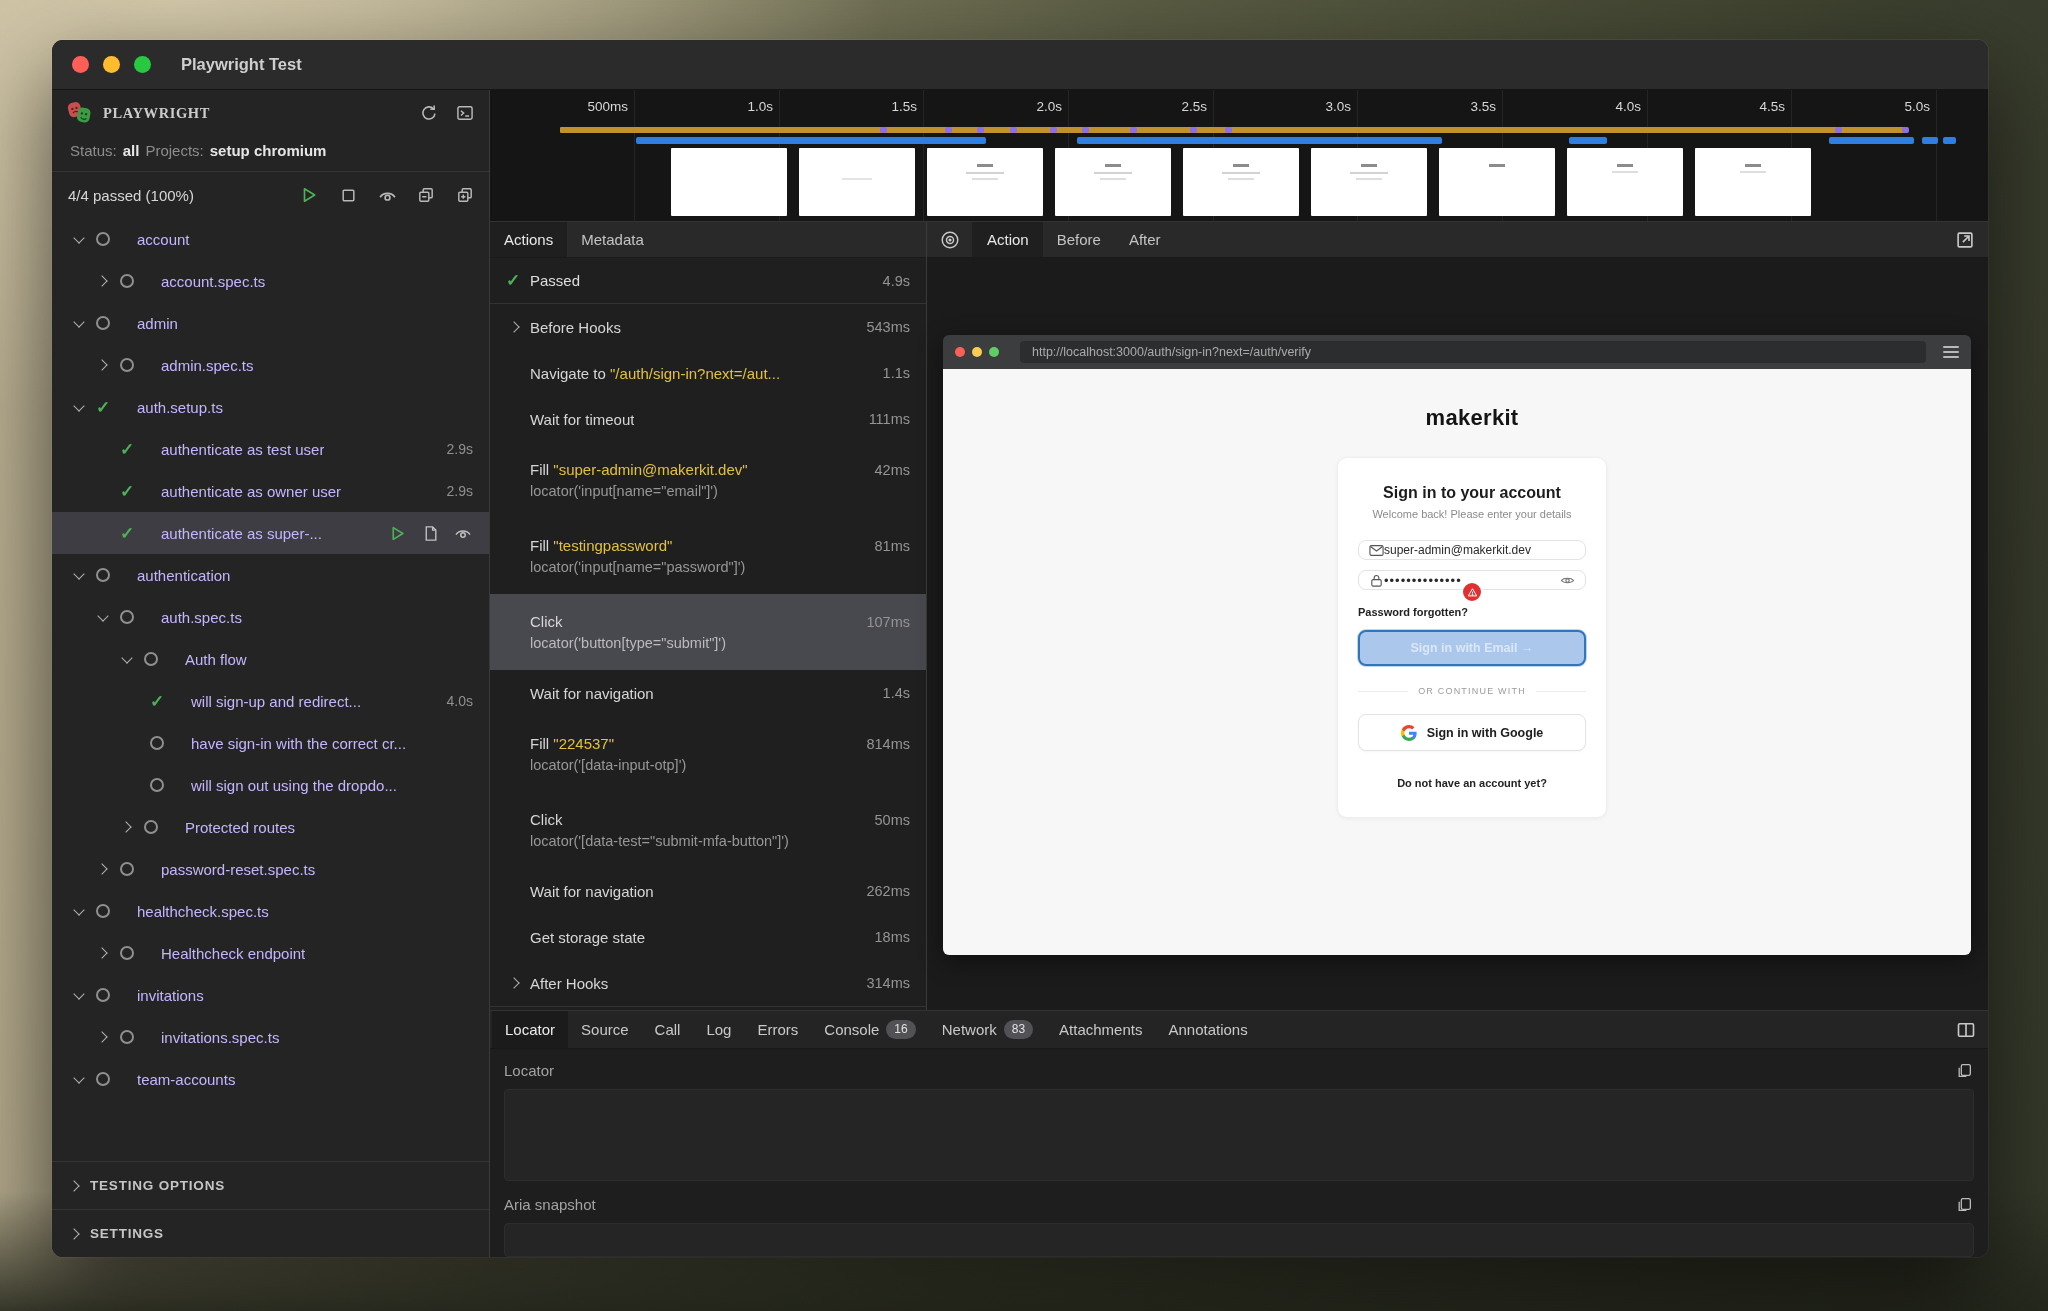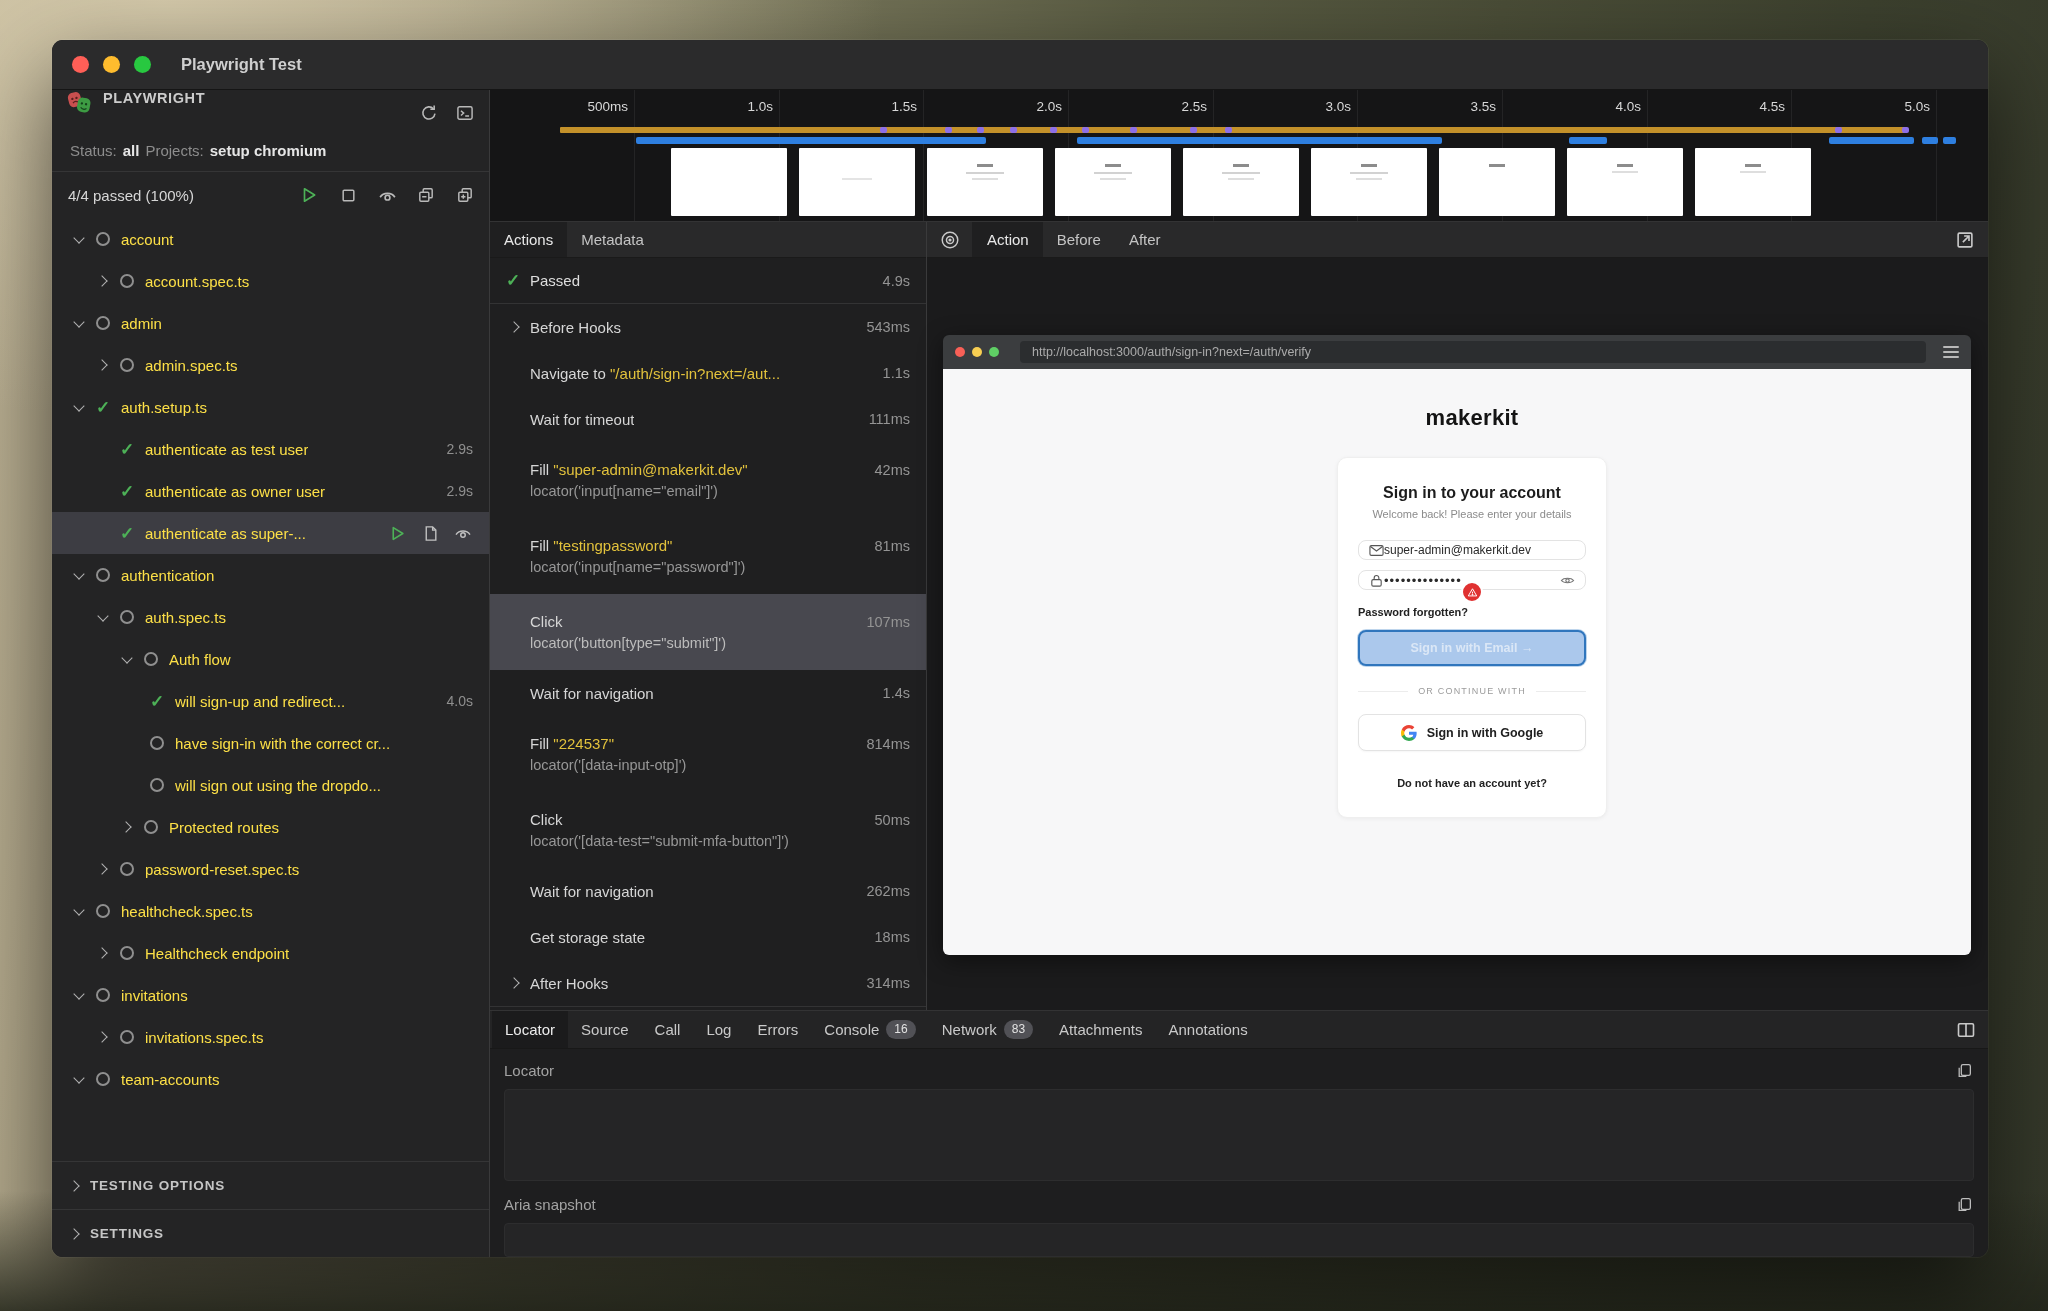--- a/index.html
+++ b/index.html
@@ -24,21 +24,21 @@
     display:flex; align-items:center; padding-left:20px; }
   .tl-dot{ width:17px; height:17px; border-radius:50%; margin-right:14px; }
   .tl-red{ background:#ff5f57; } .tl-yellow{ background:#febc2e; } .tl-green{ background:#28c840; }
   .win-title{ margin-left:16px; font-weight:700; font-size:16.5px; color:#cfcfcf; }
 
   .main{ flex:1; display:flex; min-height:0; }
 
   
   .sidebar{ width:438px; flex:none; background:#242425; border-right:1px solid #3a3a3b;
     display:flex; flex-direction:column; min-height:0; }
-  .sb-head{ height:46px; flex:none; display:flex; padding:0 14px; }
+  .sb-head{ height:46px; flex:none; display:flex; align-items:center; padding:0 14px;font-family:Liberation Serif, serif; }
   .sb-logo{ width:27px; height:27px; flex:none; }
   .sb-brand{ margin-left:10px; font-weight:700; letter-spacing:.6px; font-size:14.5px; color:#cccccc; }
   .sb-head-icons{ margin-left:auto; display:flex; gap:16px; align-items:center; }
   .icon-btn{ width:20px; height:20px; display:flex; align-items:center; justify-content:center; cursor:pointer; }
 
   .sb-filter{ height:40px; flex:none; display:flex; align-items:center; padding:0 12px 0 8px; }
   .sb-filter .chev{ margin-right:2px; }
   .filter-input{ flex:1; height:30px; background:#3c3c3d; border:1px solid #454546; border-radius:2px;
     color:#c8c8c8; font-size:15px; padding:0 10px; outline:none; font-family:inherit; }
   .filter-input::placeholder{ color:#8f8f8f; }
@@ -57,21 +57,21 @@
   .trow.l2{ padding-left:66px; } .trow.l3{ padding-left:90px; }
   .trow.sel{ background:#3d3d43; }
   .chev{ width:18px; height:18px; flex:none; position:relative; }
   .chev.down::before{ content:""; position:absolute; left:5px; top:4px; width:7px; height:7px;
     border-right:1.6px solid #b2b2b2; border-bottom:1.6px solid #b2b2b2; transform:rotate(45deg); }
   .chev.right::before{ content:""; position:absolute; left:4px; top:5px; width:7px; height:7px;
     border-right:1.6px solid #b2b2b2; border-bottom:1.6px solid #b2b2b2; transform:rotate(-45deg); }
   .ic{ width:18px; height:18px; flex:none; margin-left:6px; display:flex; align-items:center; justify-content:center; }
   .ic.circle::before{ content:""; width:10px; height:10px; border:2px solid #8f8f8f; border-radius:50%; }
   .ic.check{ color:#4db157; font-weight:700; font-size:17px; }
-  .tl{ margin-left:9px; color:#fde047; white-space:nowrap; overflow:hidden; text-overflow:ellipsis; }
+  .tl{ margin-left:25px; color:#c4b5fd; white-space:nowrap; overflow:hidden; text-overflow:ellipsis; }
   .tdur{ margin-left:auto; color:#8f8f8f; font-size:14px; padding-left:8px; flex:none; }
   .rowicons{ margin-left:auto; display:flex; gap:13px; align-items:center; flex:none; }
 
   .sb-section{ height:48px; flex:none; display:flex; align-items:center; gap:6px; padding:0 16px 0 14px;
     border-top:1px solid #353536; font-weight:700; letter-spacing:.8px; font-size:13.5px; color:#c6c6c6; cursor:pointer; }
 
   
   .rightcol{ flex:1; display:flex; flex-direction:column; min-width:0; }
 
   .timeline{ height:132px; flex:none; background:#151516; border-bottom:1px solid #333334; position:relative; overflow:hidden; }

